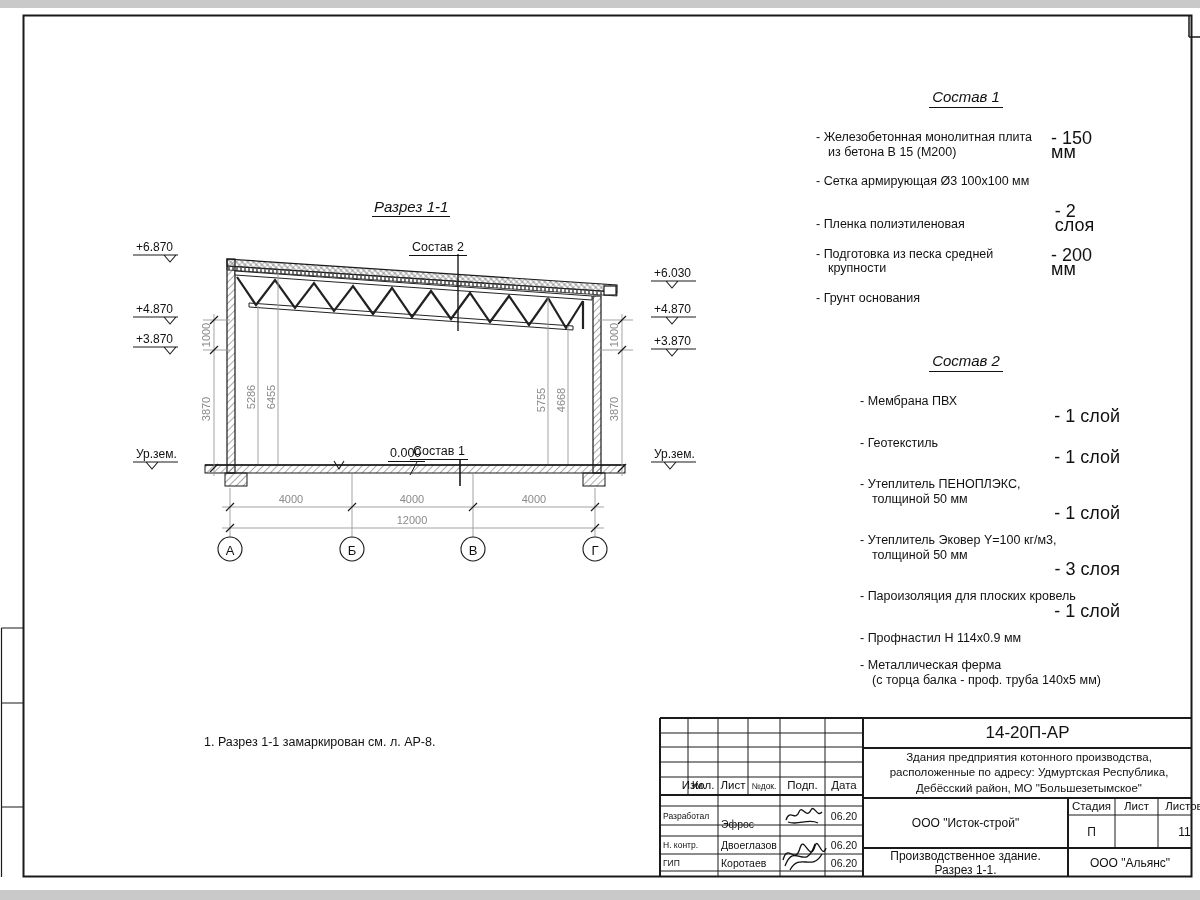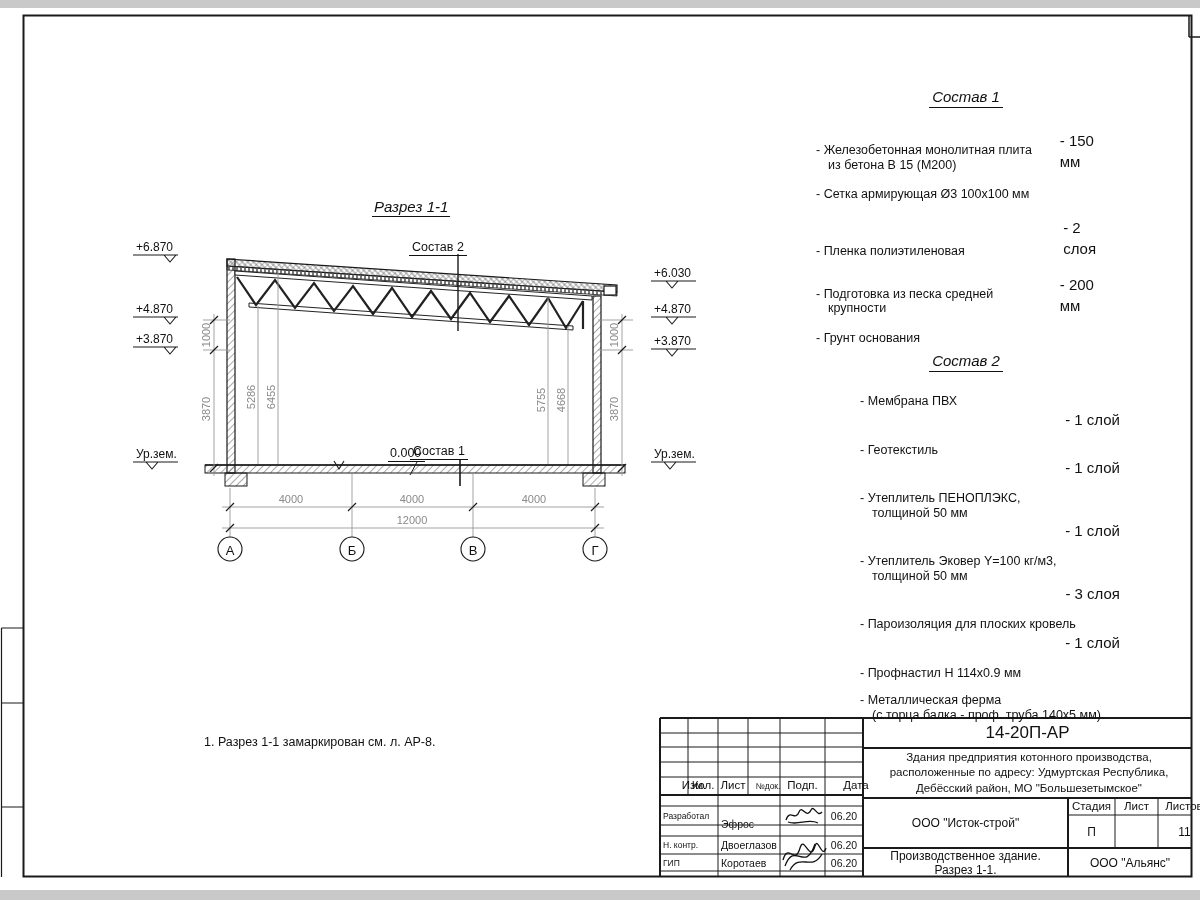--- a/index.html
+++ b/index.html
@@ -17,21 +17,21 @@
   
   .s-block{position:absolute;}
   .s-title-wrap{text-align:center;margin-bottom:24px;}
   .s-title{font-style:italic;font-size:15px;border-bottom:1.2px solid #111;padding:0 3px 2px 3px;}
   .s-item{display:flex;align-items:flex-end;}
   .s1 .s-item{margin-bottom:15px;}
   .s2 .s-item{margin-bottom:13px;flex-direction:column;}
   .s-name{font-size:12.5px;line-height:14.5px;padding-left:12px;text-indent:-12px;}
   .s1 .s-name{width:243px;}
   .s2 .s-name{width:248px;}
-  .s-val{font-size:15px;line-height:21px;}
+  .s-val{font-size:18px;line-height:14px;}
   
   .tb{position:absolute;display:flex;align-items:center;justify-content:center;text-align:center;overflow:hidden;}
   .tb-left{justify-content:flex-start;text-align:left;}
   .f17{font-size:17px;}
   .f12{font-size:12px;}
   .f115{font-size:11.5px;line-height:15.5px;}
   .f105{font-size:10.5px;}
   .f85{font-size:8.5px;}
   .lh14{line-height:14px;}
 </style>
@@ -251,23 +251,23 @@
   <div class="tb f12" style="left:1068px;top:815px;width:47px;height:33px;">П</div>
   <div class="tb f12" style="left:1163px;top:815px;width:43px;height:33px;">11</div>
   <div class="tb f12" style="left:1158px;top:815px;width:34px;height:33px;"></div>
   <div class="tb f12 ml lh14" style="left:863px;top:848px;width:205px;height:29px;">Производственное здание.
 Разрез 1-1.</div>
   <div class="tb f12" style="left:1068px;top:848px;width:124px;height:29px;">ООО "Альянс"</div>
 
   <div class="tb f115" style="left:680px;top:777px;width:28px;height:18px;">Изм.</div>
   <div class="tb f115" style="left:688px;top:777px;width:30px;height:18px;">Кол.</div>
   <div class="tb f115" style="left:718px;top:777px;width:30px;height:18px;">Лист</div>
-  <div class="tb f85" style="left:748px;top:777px;width:40px;height:18px;">№док.</div>
+  <div class="tb f85" style="left:748px;top:777px;width:32px;height:18px;">№док.</div>
   <div class="tb f115" style="left:780px;top:777px;width:45px;height:18px;">Подп.</div>
-  <div class="tb f115" style="left:825px;top:777px;width:38px;height:18px;padding-left:12px;">Дата</div>
+  <div class="tb f115" style="left:825px;top:777px;width:38px;height:18px;">Дата</div>
 
   <div class="tb tb-left f85" style="left:663px;top:806px;width:54px;height:19px;">Разработал</div>
   <div class="tb tb-left f105" style="left:721px;top:806px;width:58px;height:35px;">Эфрос</div>
   <div class="tb f105" style="left:825px;top:806px;width:38px;height:19px;">06.20</div>
   <div class="tb tb-left f85" style="left:663px;top:836px;width:54px;height:18px;">Н. контр.</div>
   <div class="tb tb-left f105" style="left:721px;top:836px;width:59px;height:18px;">Двоеглазов</div>
   <div class="tb f105" style="left:825px;top:836px;width:38px;height:18px;">06.20</div>
   <div class="tb tb-left f85" style="left:663px;top:854px;width:54px;height:17px;">ГИП</div>
   <div class="tb tb-left f105" style="left:721px;top:854px;width:58px;height:17px;">Коротаев</div>
   <div class="tb f105" style="left:825px;top:854px;width:38px;height:17px;">06.20</div>

